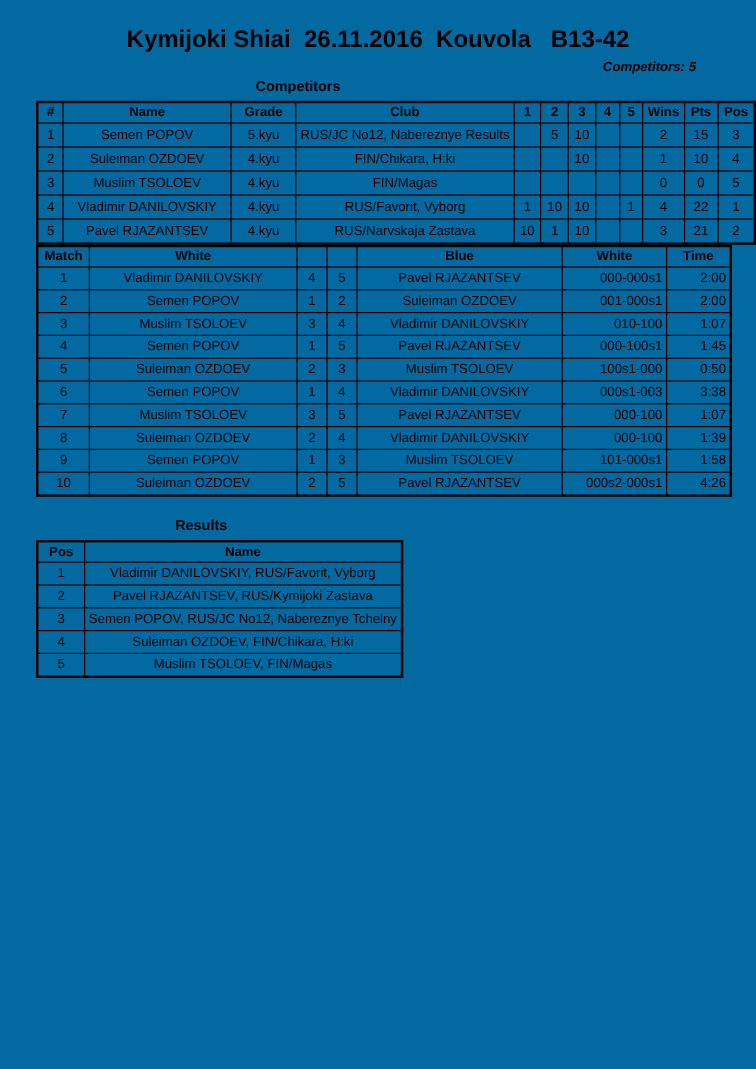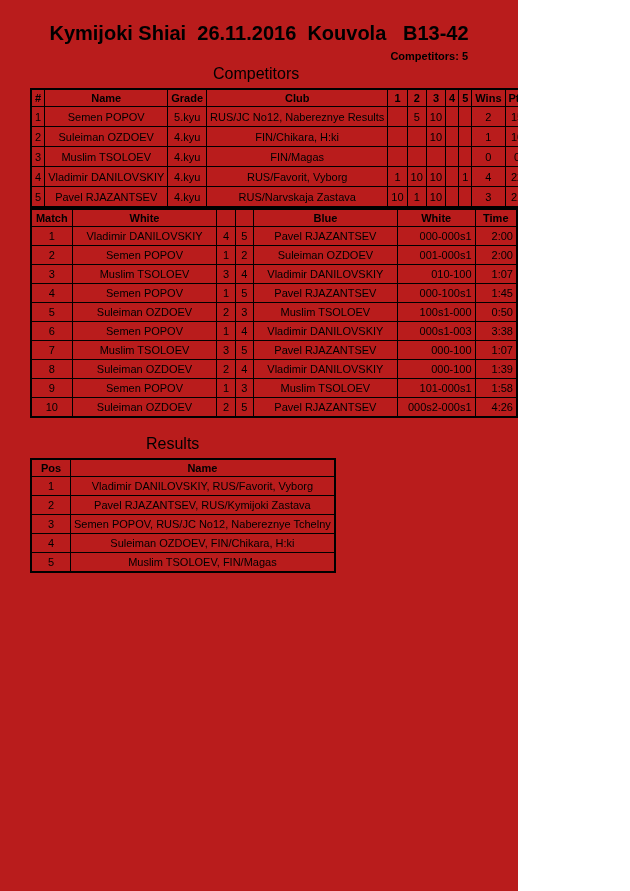--- a/index.html
+++ b/index.html
@@ -1,20 +1,20 @@
 <!DOCTYPE html>
 <html><head>
 <meta charset="utf-8">
 <style>
   html,body{margin:0;padding:0;background:#fff;}
-  .page{position:relative;width:518px;height:891px;background:#b91c1c;color:#000;
+  .page{position:relative;width:630px;height:891px;background:#0369a1;color:#000;
         font-family:"Liberation Sans","DejaVu Sans",sans-serif;overflow:hidden;}
   .title{margin:22px 0 0 0;text-align:center;font-size:20px;font-weight:bold;white-space:pre;}
-  .comp-count{position:absolute;top:50px;right:50px;font-size:11px;font-weight:bold;}
-  .section-label{font-size:16px;font-weight:normal;}
+  .comp-count{position:absolute;top:50px;right:50px;font-size:11px;font-weight:bold;font-style:italic;}
+  .section-label{font-size:12px;font-weight:bold;}
   .label-competitors{margin:20px 0 5px 213px;}
   .label-matches{margin:15px 0 5px 253px;}
   .label-results{margin:17px 12px 5px 146px;}
   table{border-collapse:collapse;table-layout:fixed;margin-left:30px;border:2px solid #000;}
   th,td{border:1px solid #000;font-size:11px;padding:0 3px;overflow:visible;vertical-align:middle;}
   th{font-weight:bold;text-align:center;height:16px;}
   td{height:19px;}
   .matches-table td{height:18px;}
   .results-table td{height:18px;}
   

